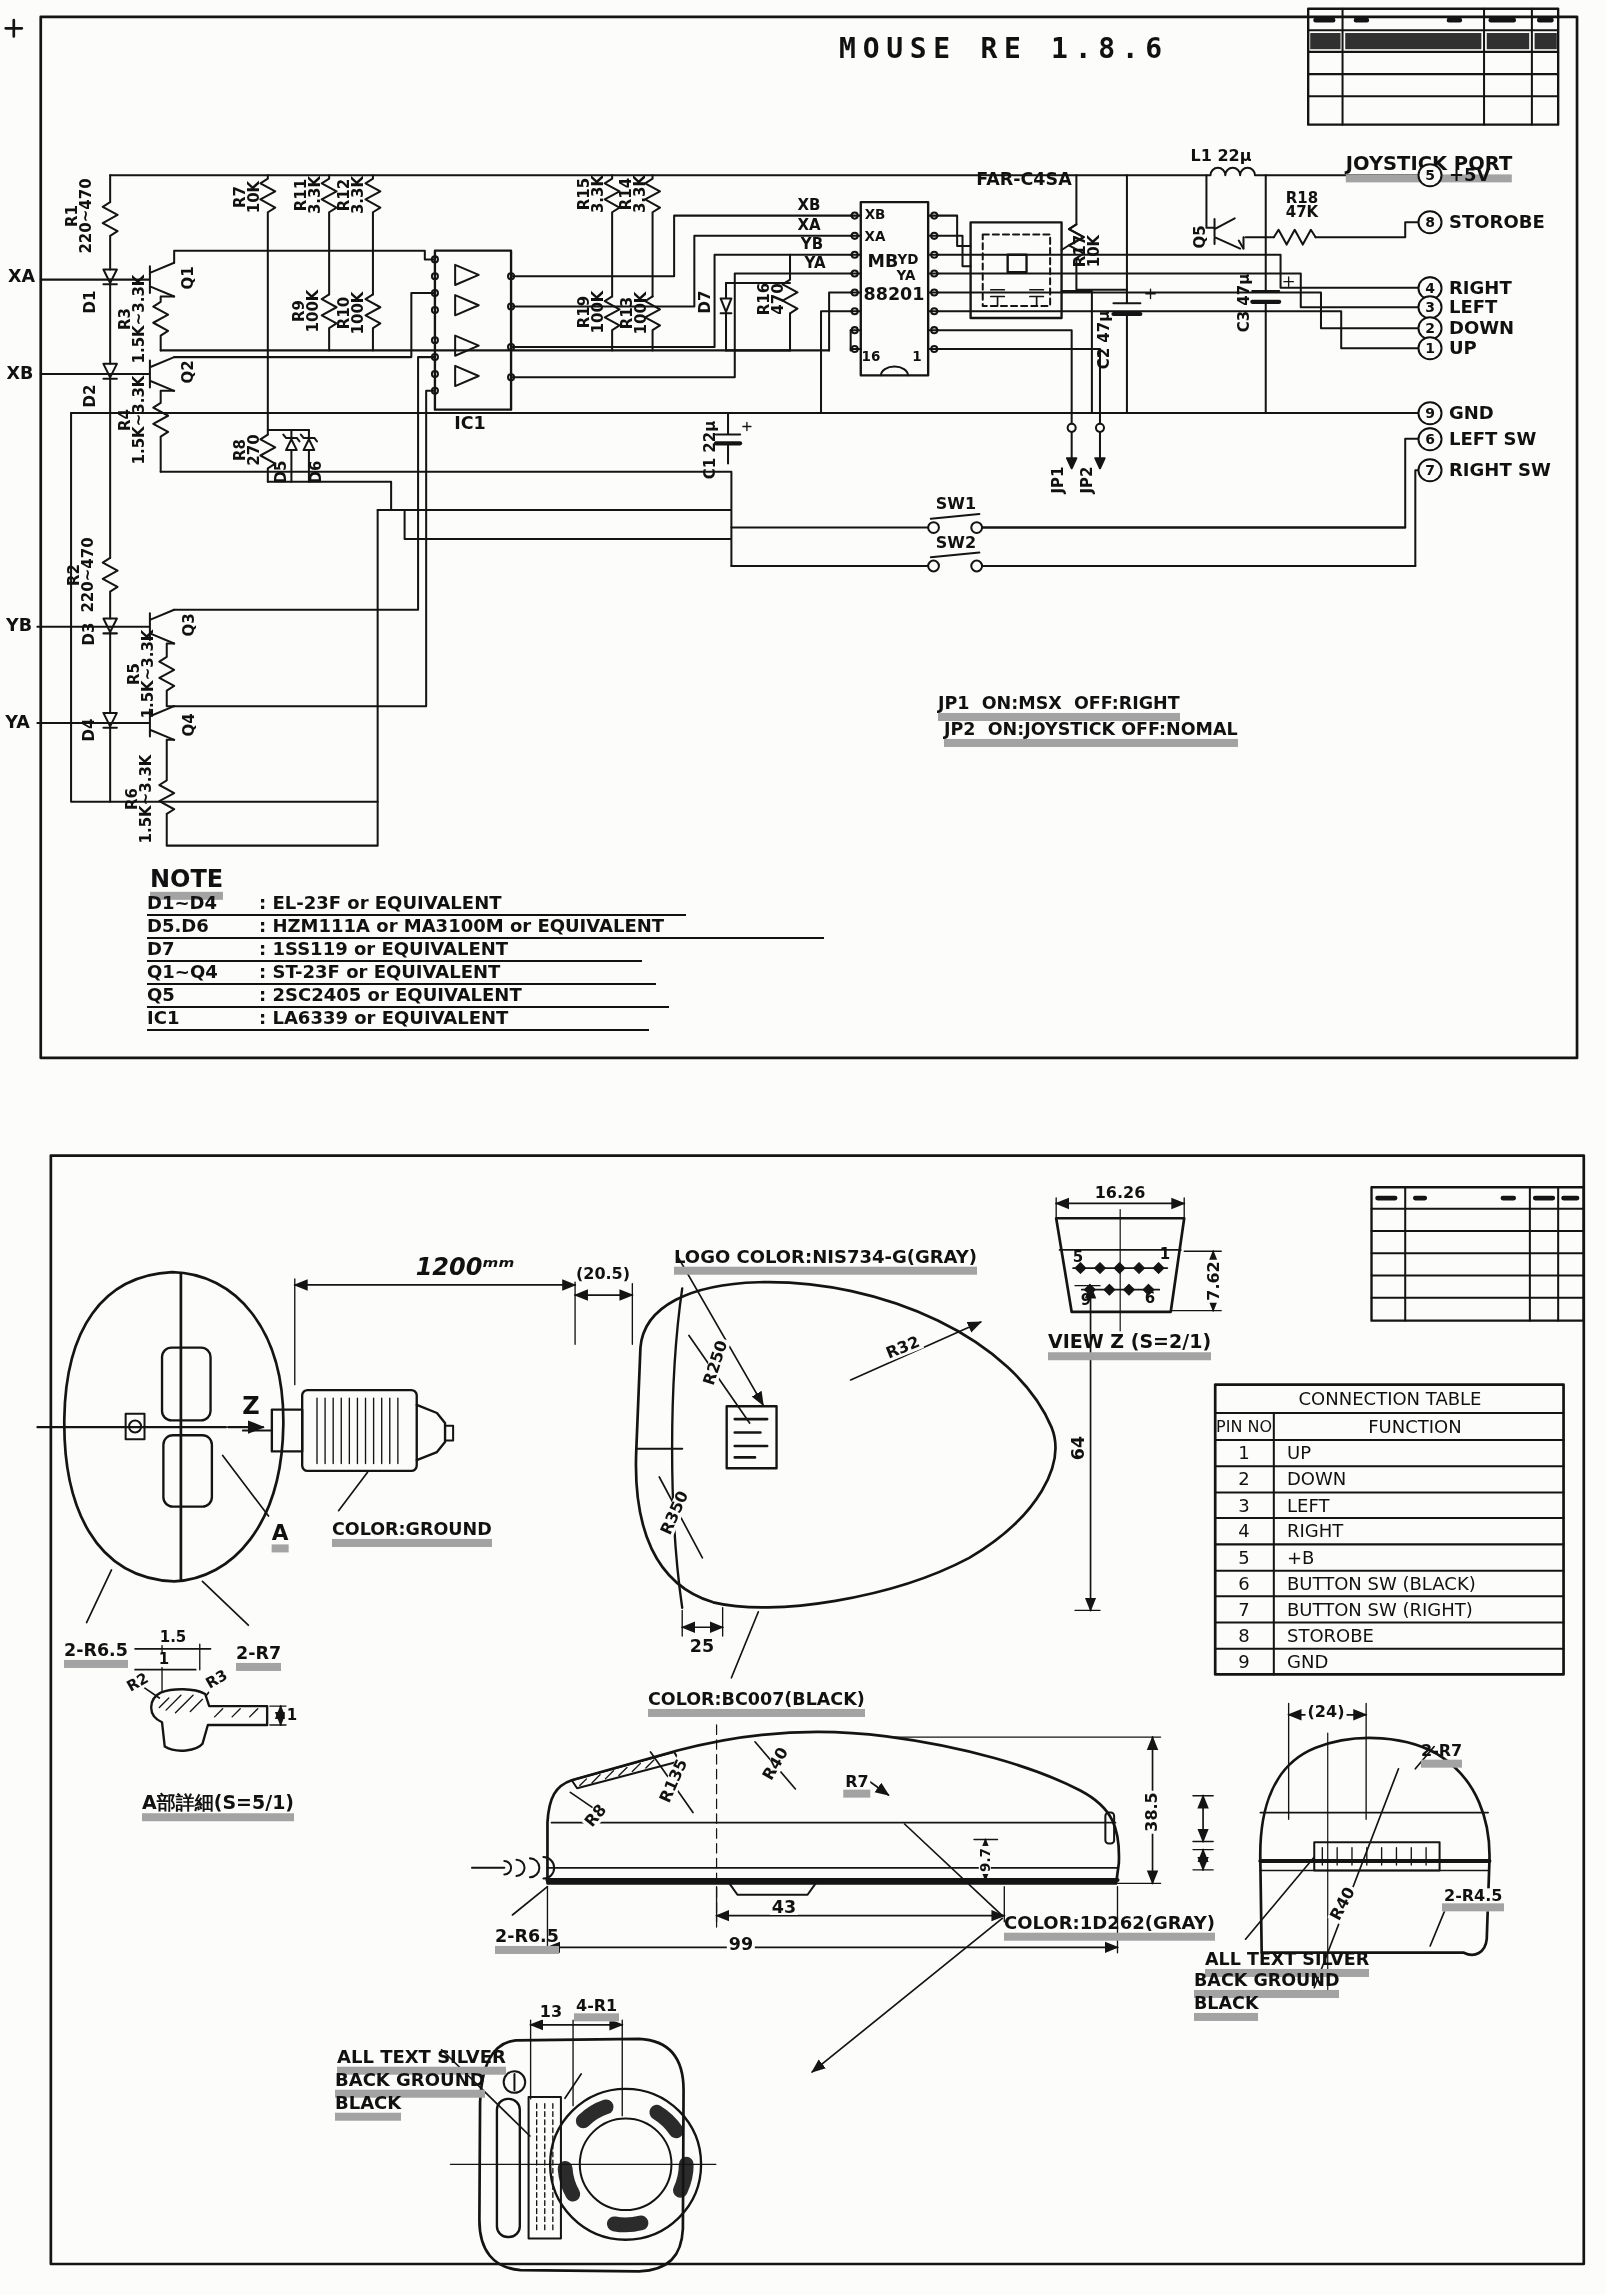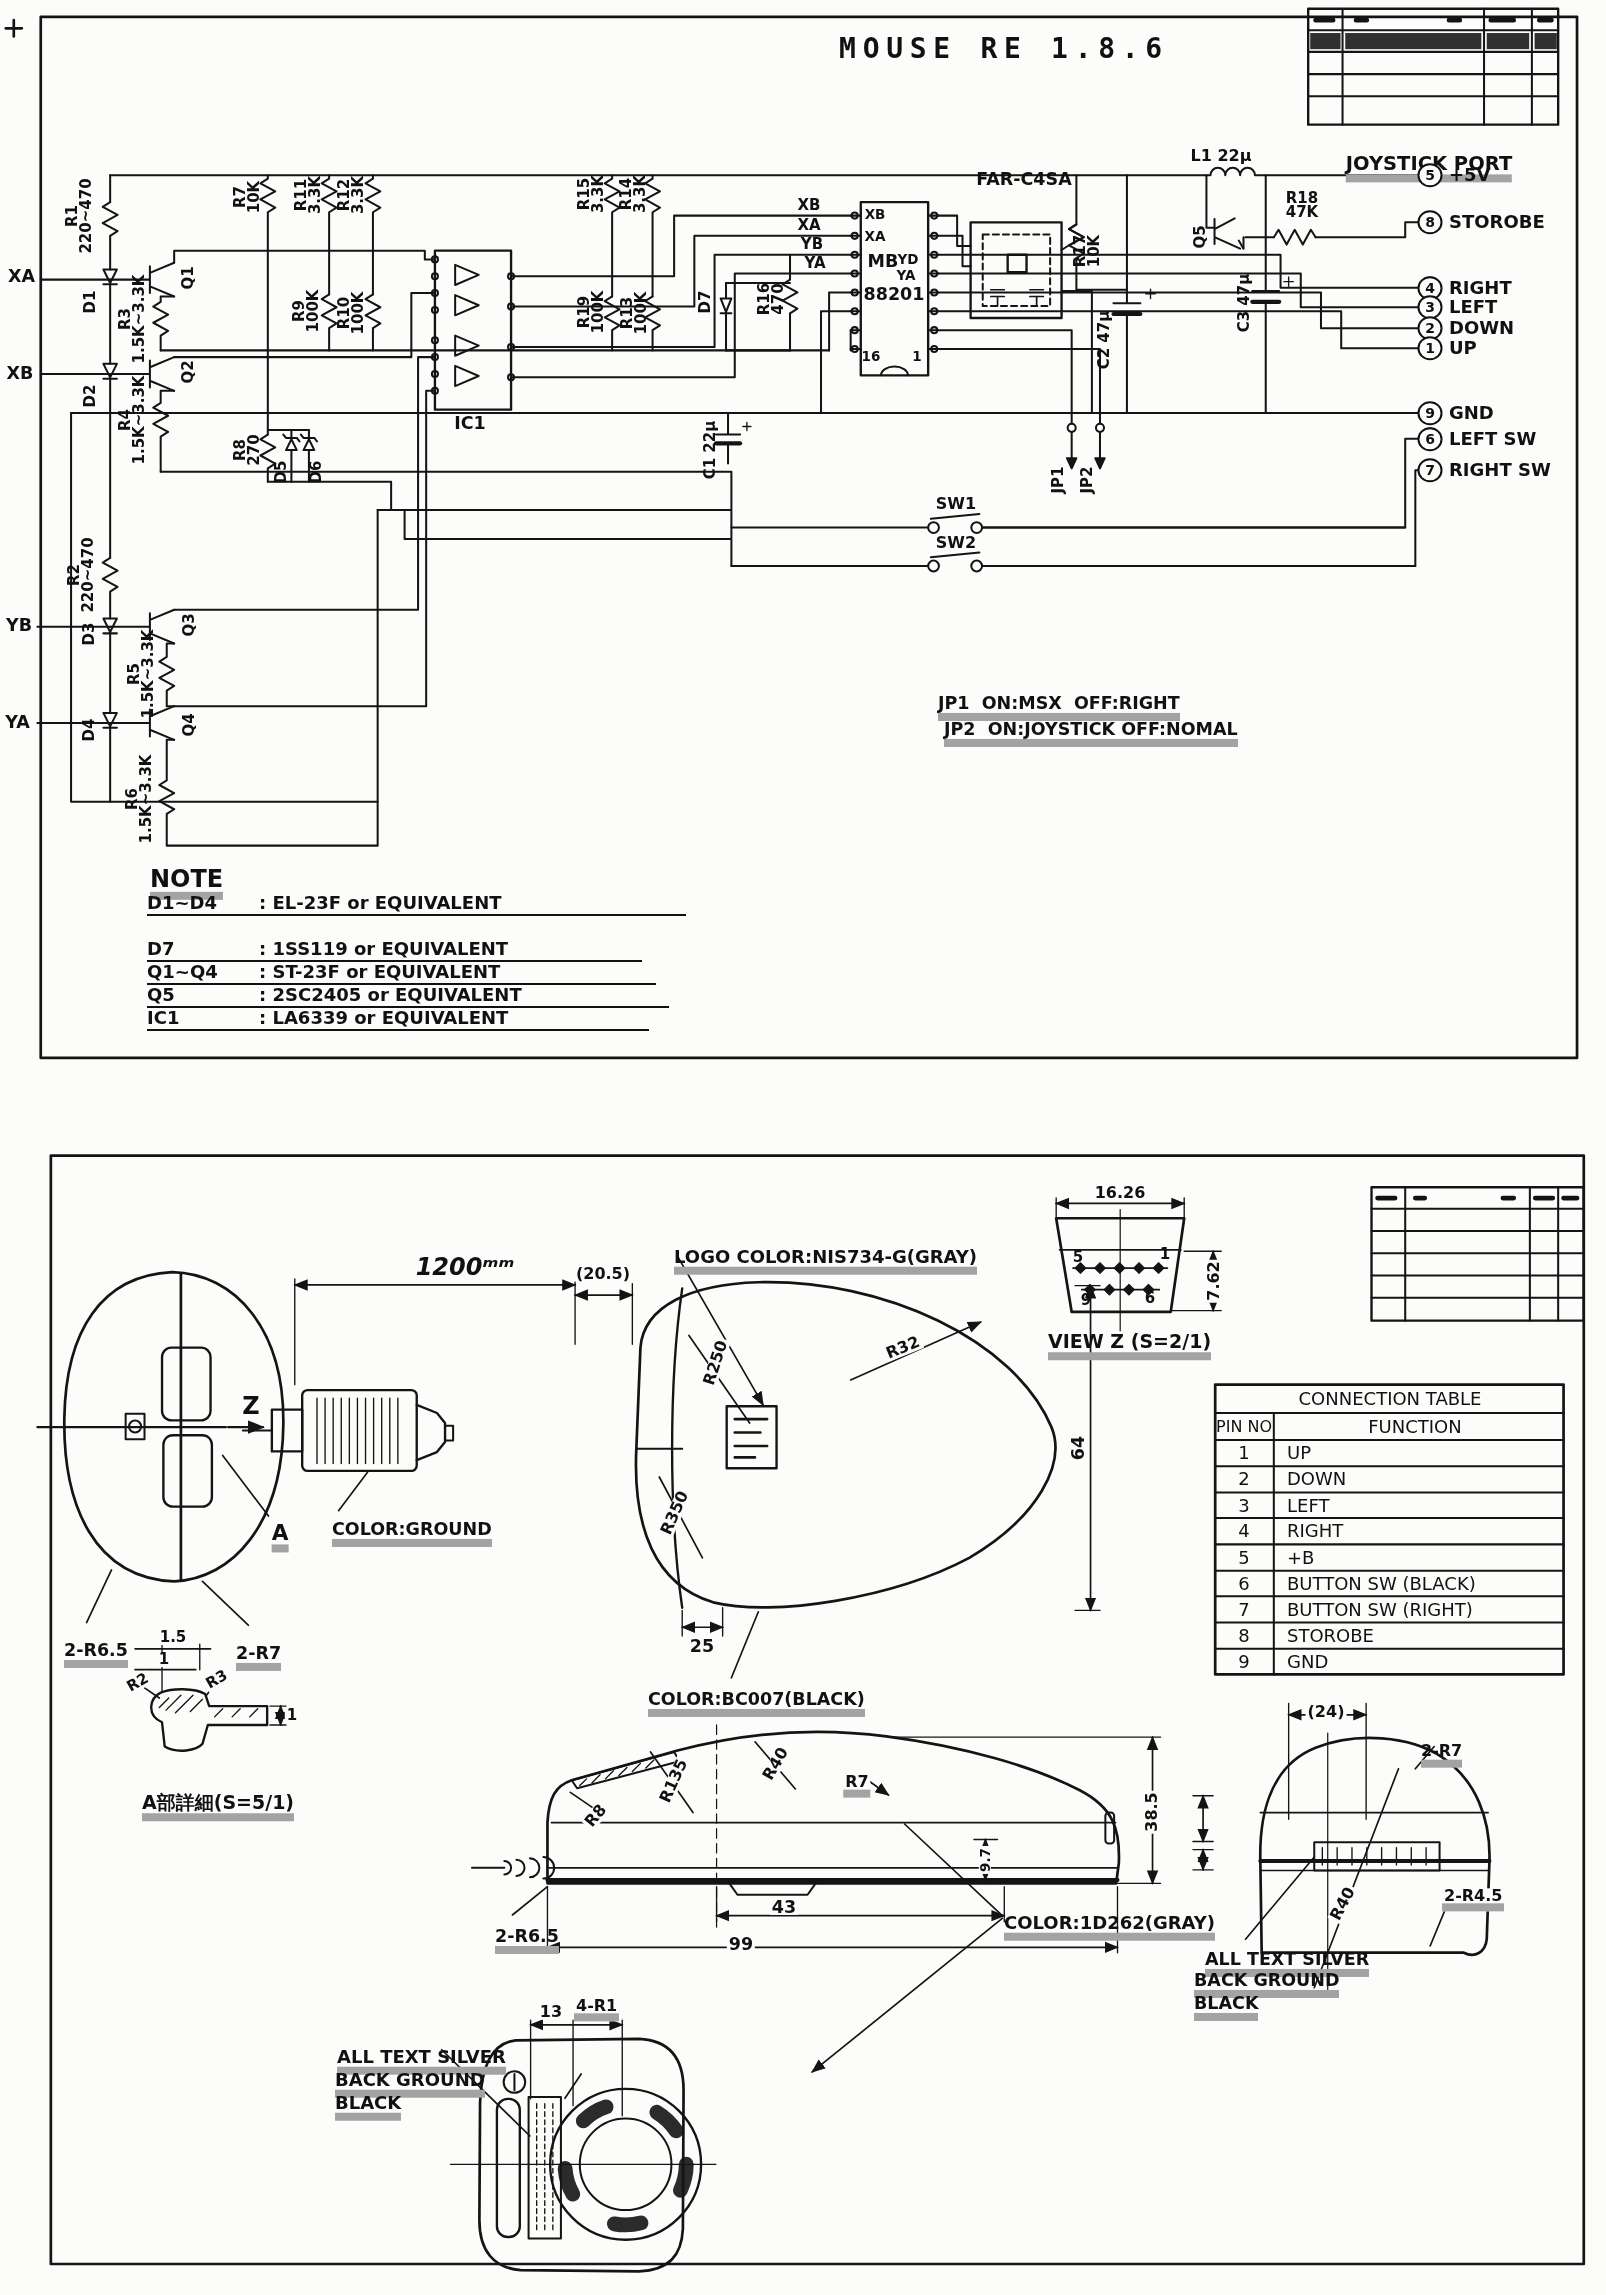--- a/index.html
+++ b/index.html
@@ -438,20 +438,23 @@
 <div class="lb s26" style="left:1024px;top:179px">FAR-C4SA</div>
 <div class="lb s26" style="left:470px;top:423px">IC1</div>
 
 <div class="ll s26 u" style="left:938px;top:692px">JP1  ON:MSX  OFF:RIGHT</div>
 <div class="ll s26 u" style="left:944px;top:718px">JP2  ON:JOYSTICK OFF:NOMAL</div>
 
 <div class="ll s30 u" style="left:150px;top:868px">NOTE</div>
 <div class="note-row" style="top:892px;width:539px">
   <span class="note-part">D1~D4</span>
   <span>: EL-23F or EQUIVALENT</span></div>
+<div class="note-row" style="top:915px;width:677px">
+  <span class="note-part">D5.D6</span>
+  <span>: HZM111A or MA3100M or EQUIVALENT</span></div>
 <div class="note-row" style="top:938px;width:495px">
   <span class="note-part">D7</span>
   <span>: 1SS119 or EQUIVALENT</span></div>
 <div class="note-row" style="top:961px;width:509px">
   <span class="note-part">Q1~Q4</span>
   <span>: ST-23F or EQUIVALENT</span></div>
 <div class="note-row" style="top:984px;width:522px">
   <span class="note-part">Q5</span>
   <span>: 2SC2405 or EQUIVALENT</span></div>
 <div class="note-row" style="top:1007px;width:502px">

